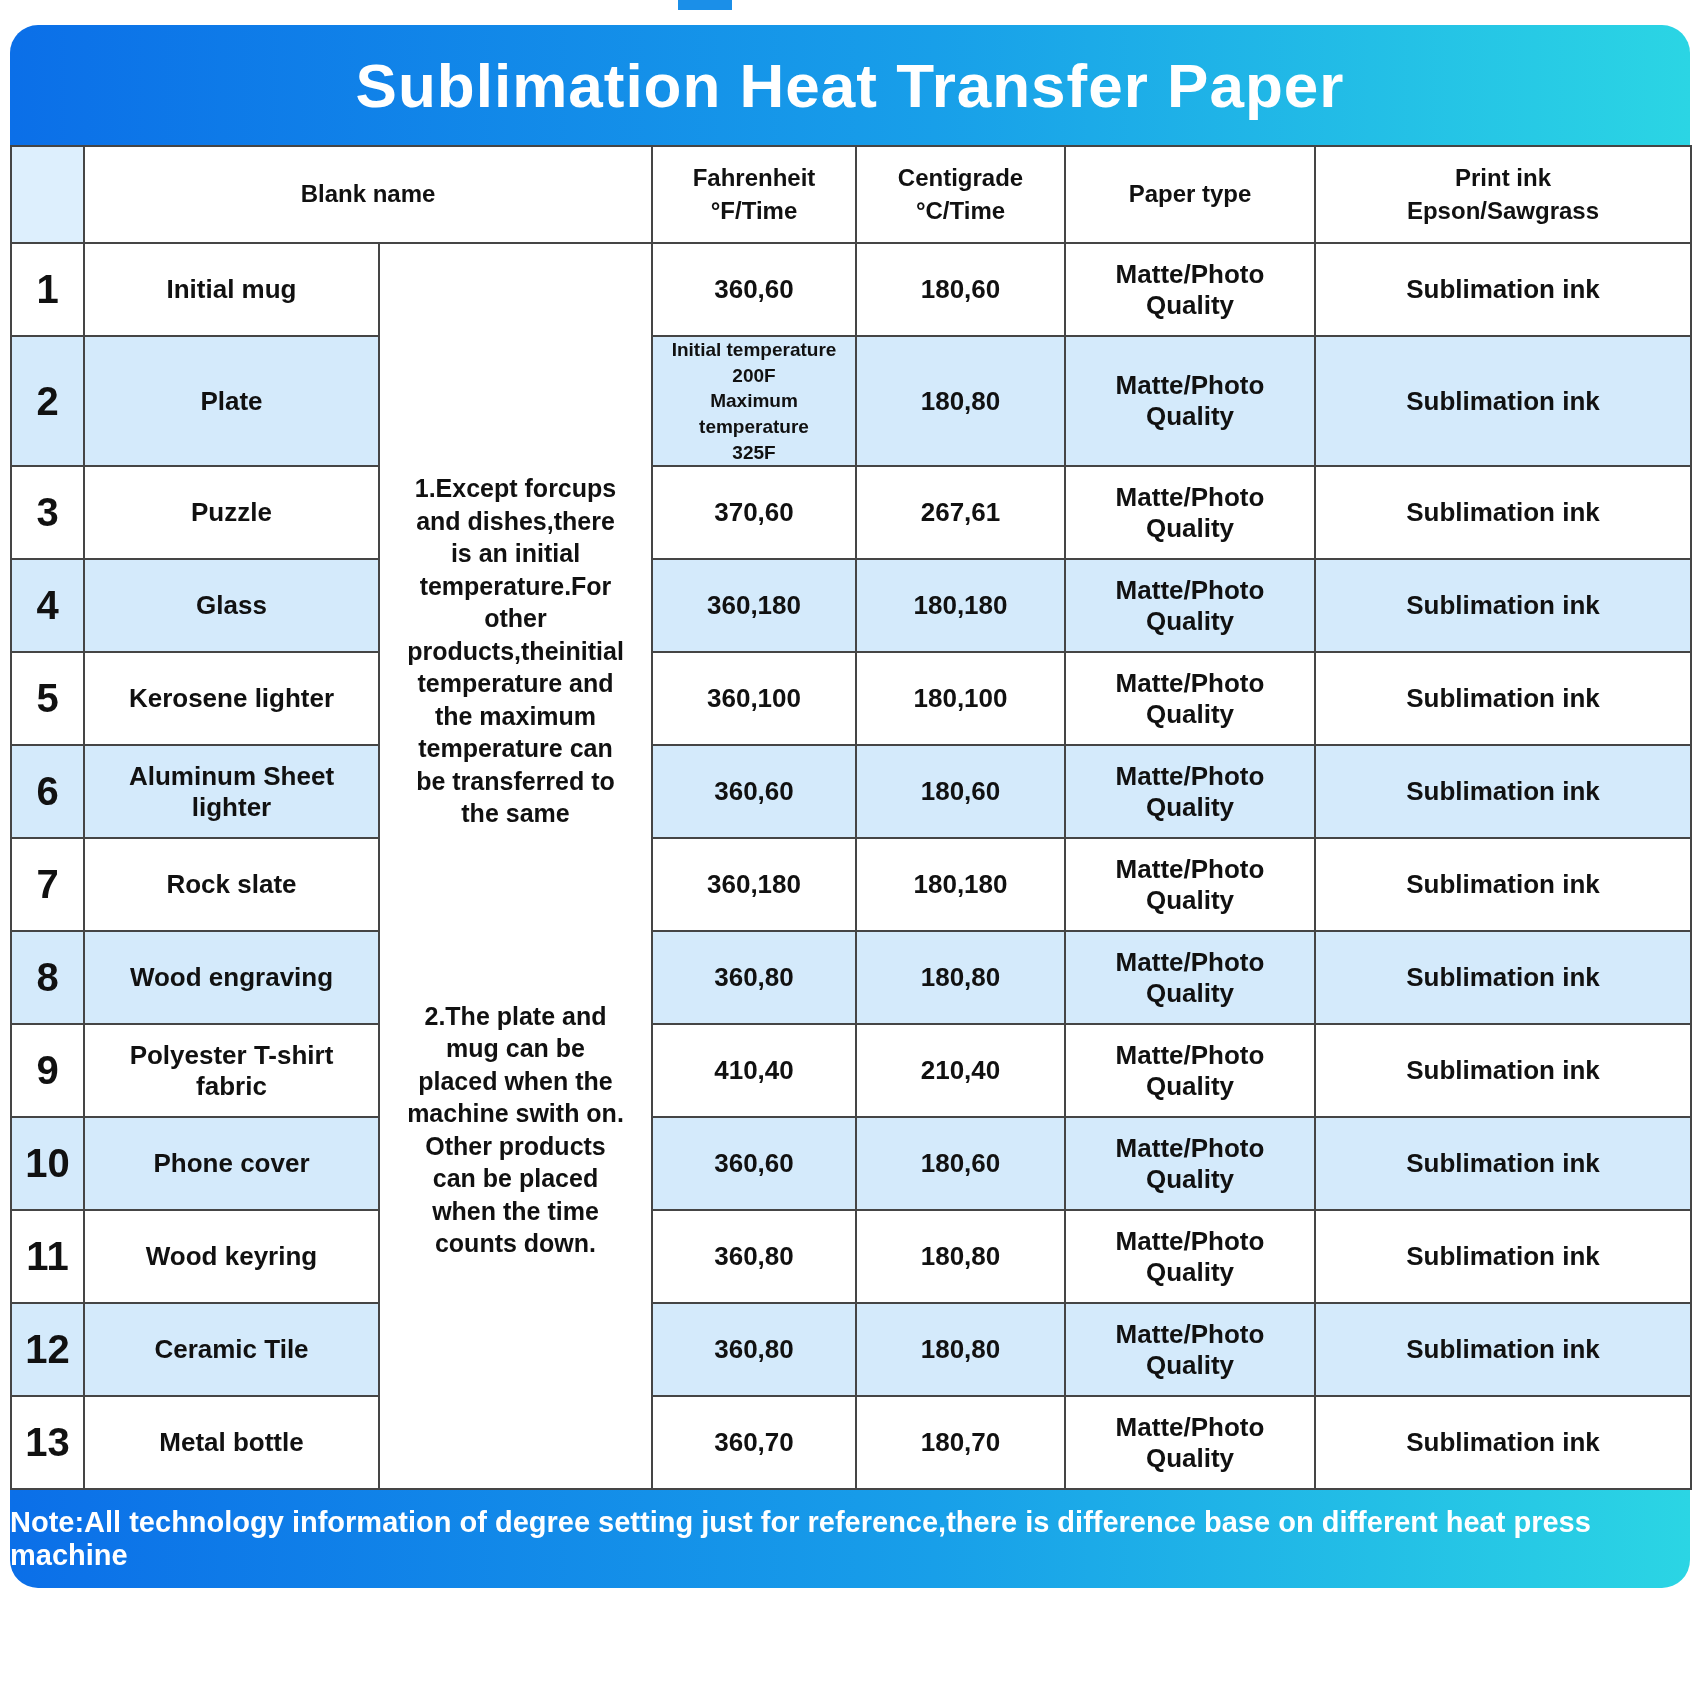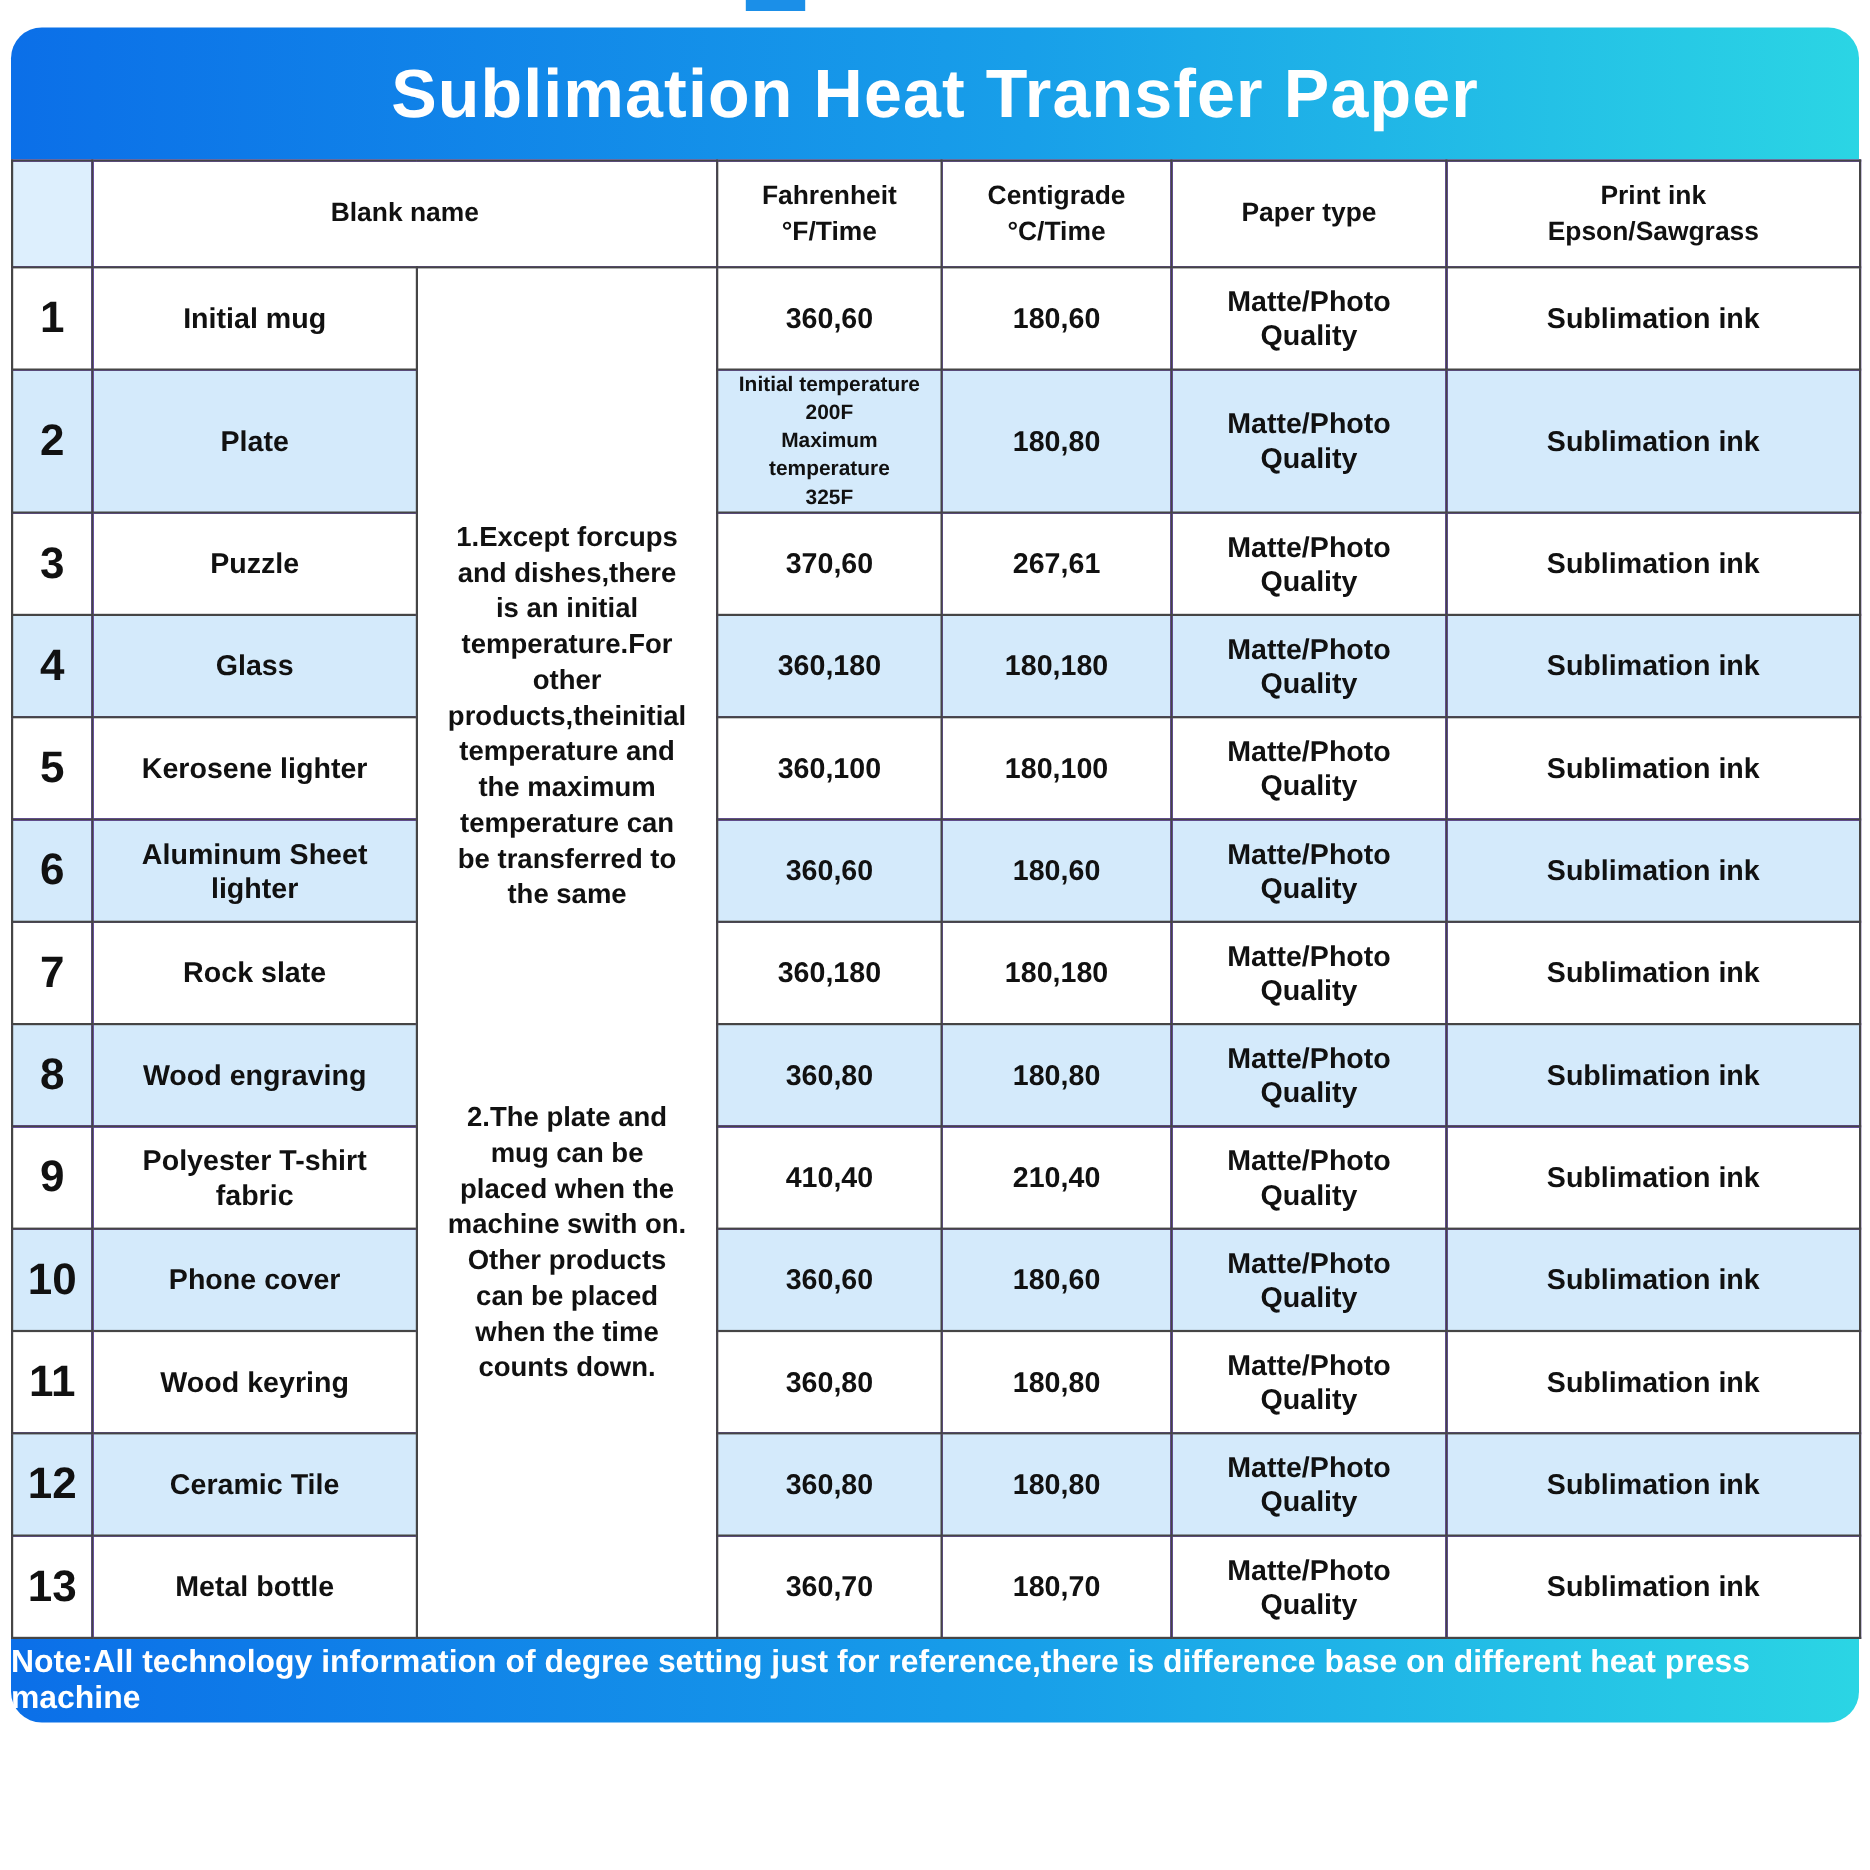--- a/index.html
+++ b/index.html
@@ -41,21 +41,21 @@
     margin: 0;
     color: #ffffff;
     font-size: 62px;
     font-weight: bold;
     letter-spacing: 1px;
   }
   table.spec {
     border-collapse: collapse;
     table-layout: fixed;
     width: 1680px;
-    background: #8b5cf6;
+    background: #f0abfc;
   }
   .spec th, .spec td {
     border: 2px solid #454545;
     text-align: center;
     vertical-align: middle;
     color: #111111;
     padding: 0 8px;
     overflow: hidden;
   }
   .spec thead th {
@@ -98,21 +98,21 @@
     font-weight: bold;
     line-height: 1.3;
     color: #111111;
   }
   .spec td.multiline {
     white-space: pre-line;
     font-size: 19px;
     line-height: 1.35;
   }
   .footer-bar {
-    height: 76px;
+    height: 98px;
     background: linear-gradient(90deg, #0b6fe8 0%, #189fe9 55%, #2bd5e4 100%);
     border-radius: 0 0 28px 28px;
     display: flex;
     align-items: center;
     justify-content: center;
   }
   .footer-bar span {
     color: #ffffff;
     font-size: 29px;
     font-weight: bold;

